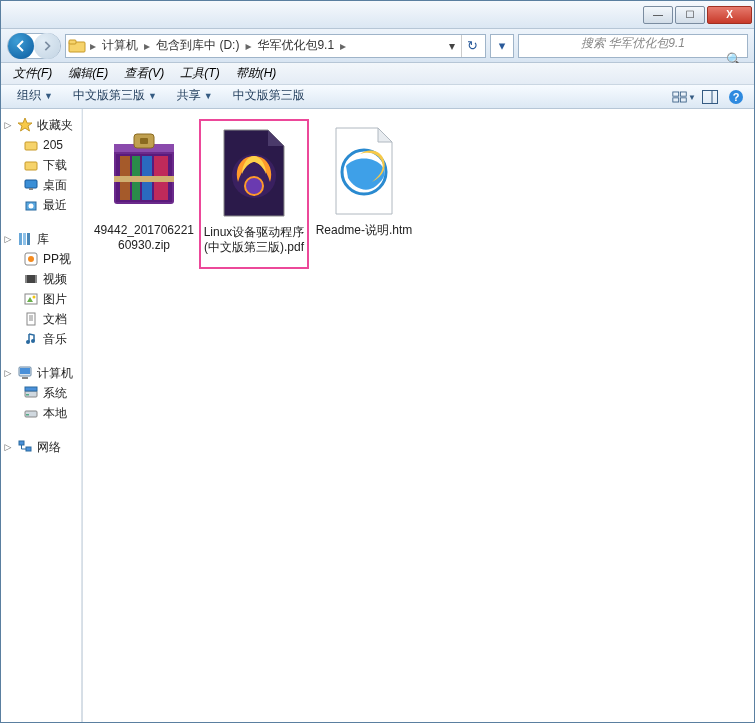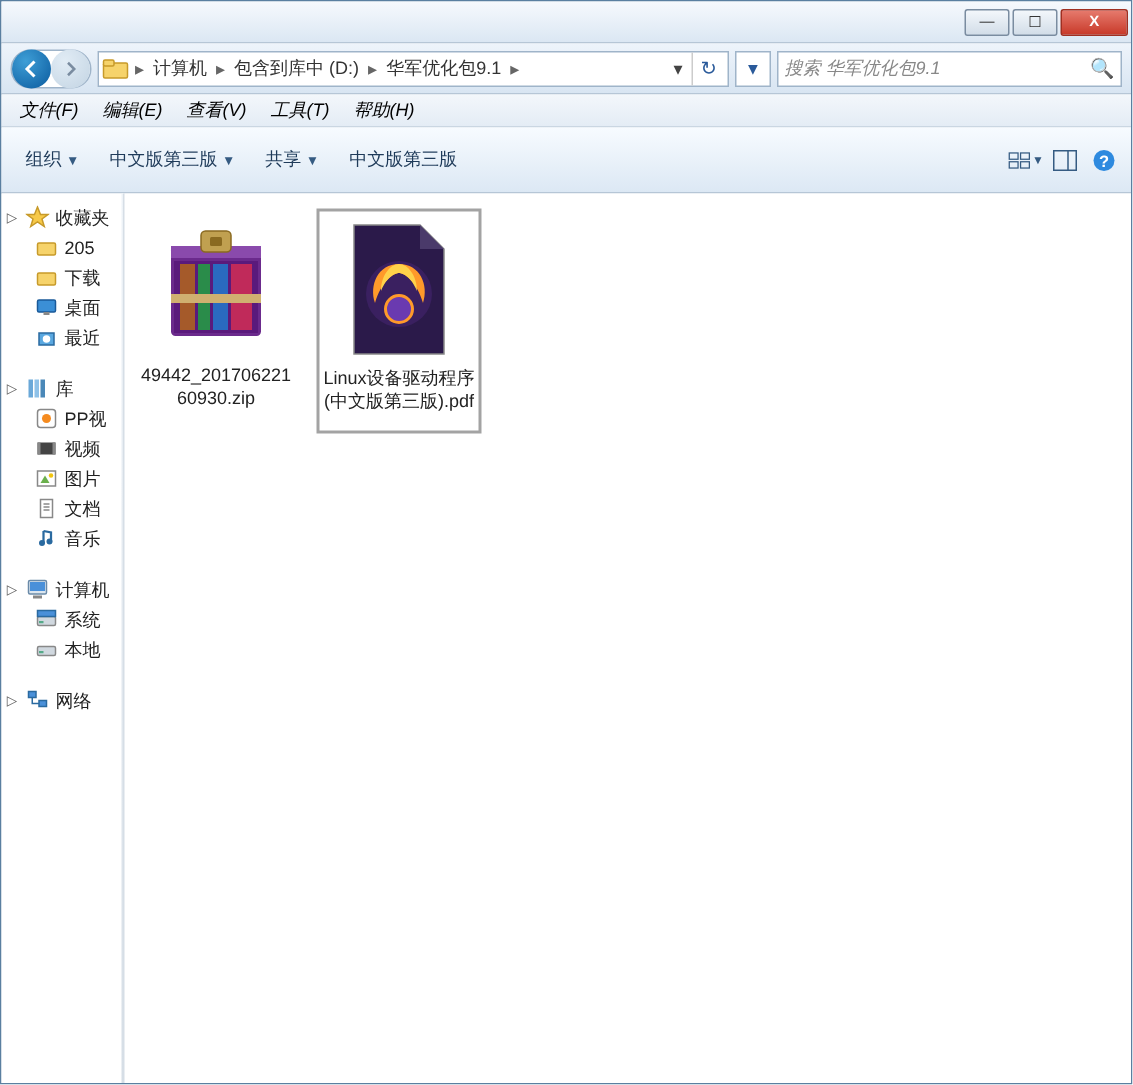--- a/index.html
+++ b/index.html
@@ -15,46 +15,46 @@
   .navback, .navfwd { width: 26px; height: 26px; border-radius: 50%; display:flex; align-items:center; justify-content:center; }
   .navback { background: radial-gradient(circle at 35% 30%, #3e9ed6, #0a5a9e); color:#fff; font-size:14px; }
   .navfwd { background: radial-gradient(circle at 35% 30%, #e1ecf5, #c3d4e3); color:#5a7fa0; font-size:12px; }
   .breadcrumb { flex: 1; height: 24px; background: #fff; border: 1px solid #9fb4c9; display: flex; align-items: center; font-size: 12px; color: #333; padding: 0 2px; }
   .breadcrumb .bcseg { padding: 0 4px; height: 100%; display: flex; align-items: center; }
   .breadcrumb .bcsep { color: #666; padding: 0 2px; }
   .breadcrumb .foldericon { width: 18px; height: 18px; margin-right: 2px; }
   .bcdrop { width:18px; text-align:center; color:#444; }
   .refresh { width:22px; height:22px; border-left:1px solid #ccc; display:flex; align-items:center; justify-content:center; color:#2a5a9a; font-size:13px; }
   .refreshbtn { width:24px; height:24px; border:1px solid #9fb4c9; background:#fff; display:flex;align-items:center;justify-content:center; color:#2a5a9a; font-size:13px; }
-  .searchbox { width: 230px; height: 24px; background:#fff; border:1px solid #9fb4c9; display:flex; align-items:center; padding:0 4px; font-size:12px; color:#888; font-style: italic; }
+  .searchbox { width: 230px; height: 24px; background:#fff; border:1px solid #9fb4c9; display:flex; align-items:center; padding:0 4px; font-size:12px; color:#888; font-style: italic; flex-direction: column; }
   .searchbox .sicon { margin-left:auto; color:#3a6fa5; font-size:13px; font-style: normal; }
   
   .menubar { height: 22px; background: linear-gradient(to bottom,#f3f7fb,#e4ecf5); display:flex; align-items:center; font-size:12px; padding:0 4px; border-bottom:1px solid #cad6e2; }
   .menubar span { padding: 2px 8px; font-style: italic; }
   
-  .toolbar { height: 44px; background: linear-gradient(to bottom,#f7fbff,#dce8f4); display:flex; align-items:center; font-size:12px; color:#1f3b5a; padding:0 6px; border-bottom:1px solid #b6c6d6; }
+  .toolbar { height: 24px; background: linear-gradient(to bottom,#f7fbff,#dce8f4); display:flex; align-items:flex-end; font-size:12px; color:#1f3b5a; padding:0 6px; border-bottom:1px solid #b6c6d6; }
   .toolbar .titem { padding: 4px 10px; display:flex; align-items:center; gap:3px; }
   .toolbar .carrot { font-size:9px; color:#355b82; }
   .toolbar .spacer { flex:1; }
   .toolbar .ricon { width:24px; height:22px; display:flex;align-items:center;justify-content:center; color:#355b82; font-size:13px; margin-left:2px; border-radius:2px; }
   
   .body { flex:1; display:flex; min-height:0; }
   .sidebar { width: 82px; background:#fff; border-right:1px solid #d6dee6; font-size:12px; color:#222; padding-top:6px; overflow:hidden; position:relative; }
   .sidebar::after { content:""; position:absolute; top:0; right:0; width:1px; height:100%; background:linear-gradient(to bottom,#eef3f8,#d6dee6); }
   .sgroup { margin-bottom: 14px; }
   .sitem { display:flex; align-items:center; gap:4px; padding: 2px 4px 2px 8px; white-space: nowrap; overflow:hidden; height:20px; }
   .sitem.head { padding-left: 2px; }
   .sitem.head .tri { font-size:9px; color:#666; width:10px; text-align:center; }
   .sitem .ico { width:16px; height:16px; flex-shrink:0; display:flex;align-items:center;justify-content:center; font-size:12px; }
   
-  .filearea { flex:1; background:#fff; padding:10px 6px; display:flex; align-content:flex-start; flex-wrap:wrap; gap:12px; }
+  .filearea { flex:1; background:#fff; padding:10px 6px; display:flex; align-content:flex-start; flex-wrap:wrap; gap:0; }
   .fileitem { width: 110px; height: 150px; display:flex; flex-direction:column; align-items:center; padding:4px 2px 2px; font-size:12px; color:#222; text-align:center; }
   .fileitem .thumb { width:96px; height:96px; display:flex; align-items:center; justify-content:center; margin-bottom:4px; }
   .fileitem .fname { line-height:1.25; word-break: break-all; }
-  .fileitem.highlight { border: 2px solid #a3a3a3; }
+  .fileitem.highlight { border: 2px solid #ec4899; }
   
   .statusbar { height: 42px; background: linear-gradient(to bottom,#f1f6fb,#e0e9f2); border-top:1px solid #cad6e2; display:flex; align-items:center; font-size:12px; color:#3a5168; padding:0 10px; gap:10px; }
   .statusbar .sfoldericon { width:32px; height:32px; }
   
   svg { display:block; }
 </style>
 </head>
 <body>
 
 <div class="window">
@@ -352,17 +352,29 @@
             <circle cx="36" cy="48" r="22" fill="#3a2060"></circle>
             <path d="M36 28 C 22 28 16 42 20 54 C 24 40 32 34 36 34 C 40 34 48 40 52 54 C 56 42 50 28 36 28 Z" fill="#ff9a2a"></path>
             <path d="M36 28 C 30 28 24 36 24 46 C 28 36 34 34 36 34 C 38 34 44 36 48 46 C 48 36 42 28 36 28 Z" fill="#ffd24a"></path>
             <circle cx="36" cy="58" r="9" fill="#6a3ab0"></circle>
             <circle cx="36" cy="58" r="9" fill="none" stroke="#ff9a2a" stroke-width="2"></circle>
           </svg>
         </div>
         <div class="fname">Linux设备驱动程序(中文版第三版).pdf</div>
       </div>
 
+      <div class="fileitem">
+        <div class="thumb">
+          <svg width="72" height="90" viewBox="0 0 72 90">
+            <path d="M8 2 L50 2 L64 16 L64 88 L8 88 Z" fill="#fff" stroke="#b0b8c0"></path>
+            <path d="M50 2 L50 16 L64 16 Z" fill="#e8ecf0" stroke="#b0b8c0"></path>
+            <circle cx="36" cy="46" r="22" fill="none" stroke="#2a8ad0" stroke-width="3"></circle>
+            <path d="M18 40 C 26 30 46 30 54 40 C 58 46 58 52 48 60 C 38 68 26 62 20 52 Z" fill="#3ea0e8"></path>
+            <path d="M54 30 C 50 24 40 22 32 28 C 44 24 52 30 54 36 C 56 42 54 48 44 56 C 56 50 60 40 54 30 Z" fill="#f7c948"></path>
+          </svg>
+        </div>
+        <div class="fname">Readme-说明.htm</div>
+      </div>
     </div>
   </div>
 
 
 </div>
 
 </body></html>

